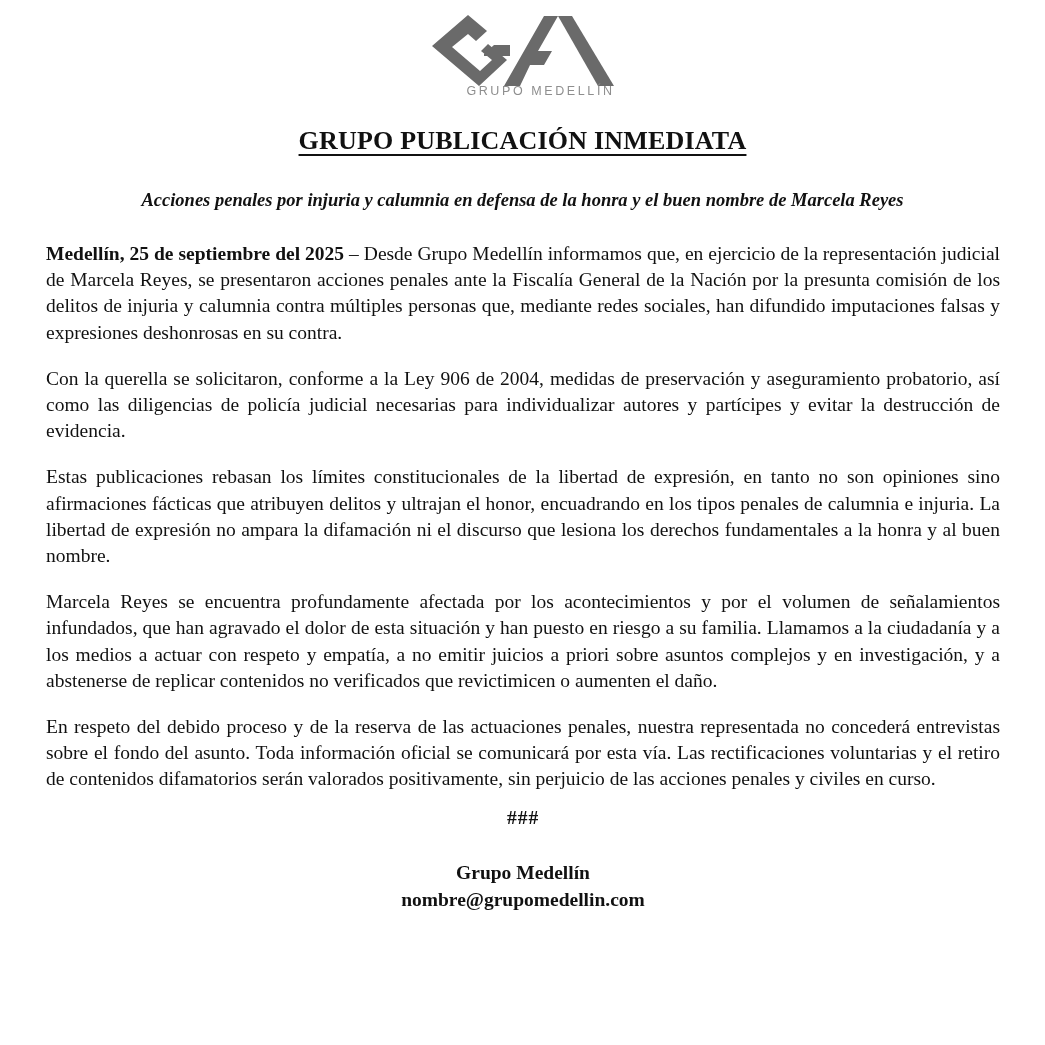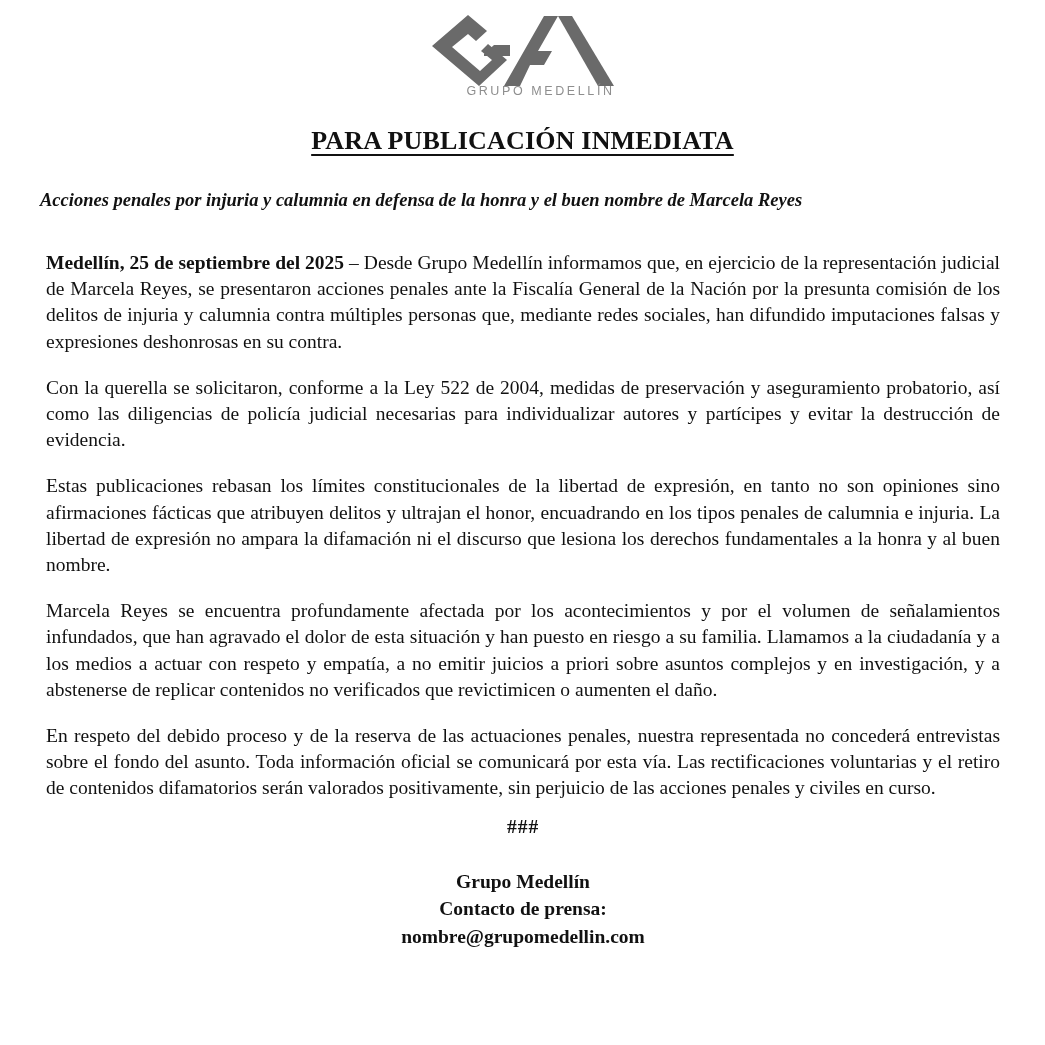--- a/index.html
+++ b/index.html
@@ -45,21 +45,21 @@
     text-align: center;
     font-size: 26px;
     font-weight: bold;
     letter-spacing: 0.2px;
     text-decoration: underline;
     text-underline-offset: 5px;
     text-decoration-thickness: 2px;
   }
   .doc-subtitle {
     margin: 34px 0 0 0;
-    text-align: left;
+    text-align: center;
     font-size: 18.5px;
     font-weight: bold;
     font-style: italic;
     padding: 0 40px;
   }
 
   
   .body-wrap {
     margin: 0 auto;
     padding: 0 45px 0 46px;
@@ -67,21 +67,21 @@
   }
   .para {
     margin: 0 0 20px 0;
     font-size: 19.5px;
     line-height: 26.2px;
     text-align: justify;
     text-justify: inter-word;
     hyphens: none;
   }
   .para:first-of-type {
-    margin-top: 39px;
+    margin-top: 30px;
   }
   .para .dateline {
     font-weight: bold;
   }
   .para-last {
     margin-bottom: 12px;
   }
 
   
   .hashes {
@@ -117,38 +117,37 @@
           <path d="M52 40 L62 31 L78 31 L78 42 L52 42 Z"></path>
 
           <path d="M88 72 L72 72 L112 2 L126 2 L106 37 L120 37 L112 51 L98 51 Z"></path>
           <path d="M182 72 L166 72 L126 2 L140 2 Z"></path>
         </g>
       </svg>
     </span>
     <div class="logo-wordmark">GRUPO MEDELLÍN</div>
   </div>
 
-  <h1 class="doc-title">PARA PUBLICACIÓN INMEDIATA</h1>
+  <h1 class="doc-title">GRUPO PUBLICACIÓN INMEDIATA</h1>
 
   <h2 class="doc-subtitle">Acciones penales por injuria y calumnia en defensa de la honra y el buen nombre de Marcela Reyes</h2>
 
   <div class="body-wrap">
 
     <p class="para"><span class="dateline">Medellín, 25 de septiembre del 2025</span><span> – </span><span>Desde Grupo Medellín informamos que, en ejercicio de la representación judicial de Marcela Reyes, se presentaron acciones penales ante la Fiscalía General de la Nación por la presunta comisión de los delitos de injuria y calumnia contra múltiples personas que, mediante redes sociales, han difundido imputaciones falsas y expresiones deshonrosas en su contra.</span></p>
 
-    <p class="para">Con la querella se solicitaron, conforme a la Ley 522 de 2004, medidas de preservación y aseguramiento probatorio, así como las diligencias de policía judicial necesarias para individualizar autores y partícipes y evitar la destrucción de evidencia.</p>
+    <p class="para">Con la querella se solicitaron, conforme a la Ley 906 de 2004, medidas de preservación y aseguramiento probatorio, así como las diligencias de policía judicial necesarias para individualizar autores y partícipes y evitar la destrucción de evidencia.</p>
 
     <p class="para">Estas publicaciones rebasan los límites constitucionales de la libertad de expresión, en tanto no son opiniones sino afirmaciones fácticas que atribuyen delitos y ultrajan el honor, encuadrando en los tipos penales de calumnia e injuria. La libertad de expresión no ampara la difamación ni el discurso que lesiona los derechos fundamentales a la honra y al buen nombre.</p>
 
     <p class="para">Marcela Reyes se encuentra profundamente afectada por los acontecimientos y por el volumen de señalamientos infundados, que han agravado el dolor de esta situación y han puesto en riesgo a su familia. Llamamos a la ciudadanía y a los medios a actuar con respeto y empatía, a no emitir juicios a priori sobre asuntos complejos y en investigación, y a abstenerse de replicar contenidos no verificados que revictimicen o aumenten el daño.</p>
 
     <p class="para para-last">En respeto del debido proceso y de la reserva de las actuaciones penales, nuestra representada no concederá entrevistas sobre el fondo del asunto. Toda información oficial se comunicará por esta vía. Las rectificaciones voluntarias y el retiro de contenidos difamatorios serán valorados positivamente, sin perjuicio de las acciones penales y civiles en curso.</p>
 
     <div class="hashes">###</div>
 
     <div class="contact">
       <div>Grupo Medellín</div>
-      <div>Contacto de prensa:</div>
       <div>nombre@grupomedellin.com</div>
     </div>
 
   </div>
 </div>
 
 </body></html>

